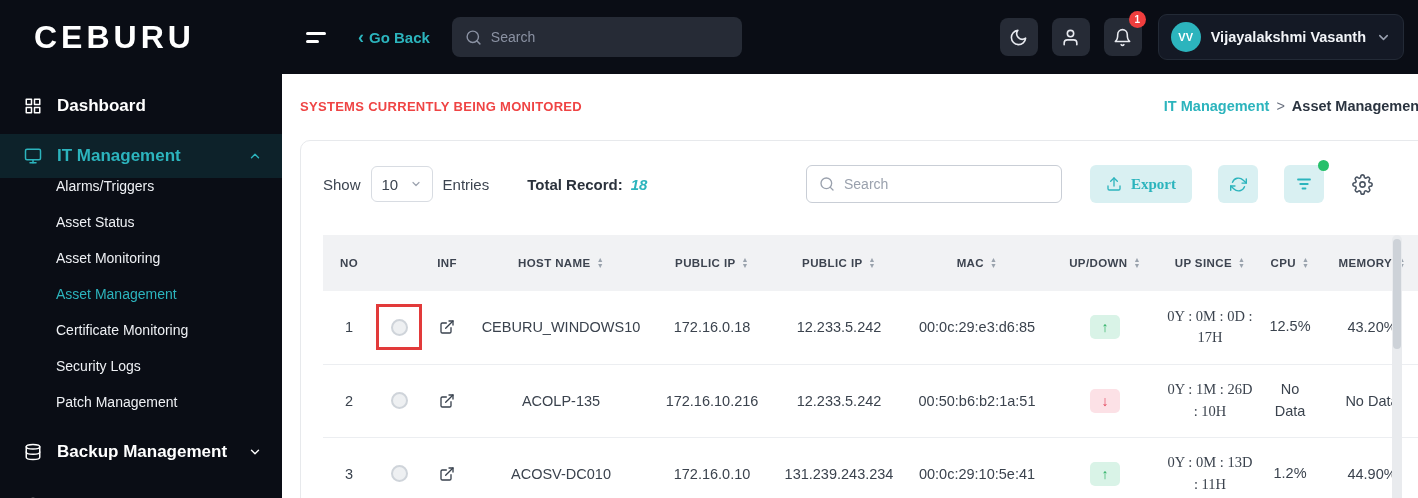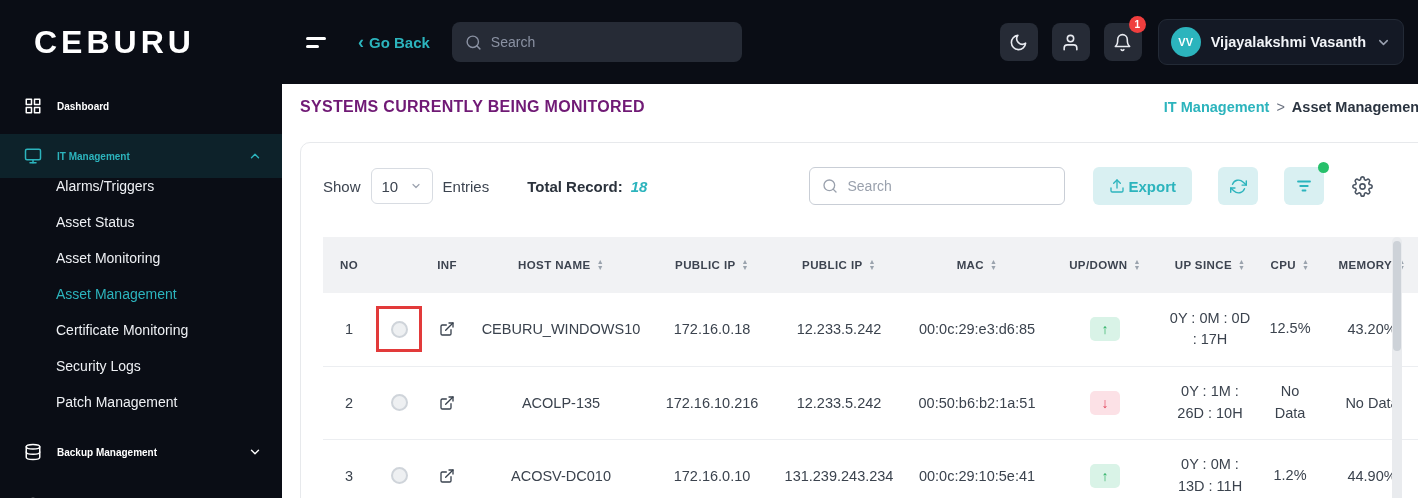--- a/index.html
+++ b/index.html
@@ -4,21 +4,21 @@
 <style>
   * { box-sizing: border-box; margin: 0; padding: 0; }
   body {
     width: 1418px; height: 498px; overflow: hidden; position: relative;
     font-family: "Liberation Sans", sans-serif; background: #fff; color: #39424e;
   }
   svg { display: block; }
 
   
   .topbar {
-    position: absolute; top: 0; left: 0; width: 100%; height: 84px;
+    position: absolute; top: 0; left: 0; width: 100%; height: 74px;
     background: #0a0d15; display: flex; align-items: center; z-index: 6;
   }
   .logo {
     width: 282px; padding-left: 34px; color: #fff; font-size: 32px;
     font-weight: 800; letter-spacing: 4px; cursor: pointer;
   }
   .hamburger { margin-left: 18px; cursor: pointer; padding: 6px; }
   .hamburger i { display: block; height: 3px; background: #fff; border-radius: 2px; }
   .hamburger i:nth-child(1) { width: 20px; }
   .hamburger i:nth-child(2) { width: 13px; margin-top: 5px; }
@@ -61,42 +61,42 @@
   .username { color: #f2f4f8; font-size: 14.5px; font-weight: 600; white-space: nowrap; }
   .chipchev { color: #9aa1b0; }
 
   
   .sidebar {
     position: absolute; top: 74px; left: 0; bottom: 0; width: 282px;
     background: #0a0d15; z-index: 5; padding-top: 10px; overflow: hidden;
   }
   .side-item {
     height: 44px; display: flex; align-items: center; padding-left: 24px; gap: 15px;
-    color: #fff; font-size: 10px; font-weight: 600; cursor: pointer;
+    color: #fff; font-size: 17px; font-weight: 600; cursor: pointer;
   }
   .side-item + .side-item { margin-top: 6px; }
   .side-item.active { background: #0d222a; color: #2cb4bd; }
   .side-item .chev-right { margin-left: auto; margin-right: 20px; }
   .sub-item {
     height: 36px; display: flex; align-items: flex-start; padding-left: 56px;
     color: #eef0f4; font-size: 14px; font-weight: 500; cursor: pointer;
   }
   .sub-item.active { color: #2cb4bd; }
   .side-item.partial { margin-top: 10px; }
 
   
   .main {
     position: absolute; top: 74px; left: 282px; right: 0; bottom: 0;
     background: #fff; overflow: hidden;
   }
   .page-head {
     display: flex; align-items: center; justify-content: space-between;
     padding: 24px 0 0 18px;
   }
-  .page-title { font-size: 16px; font-weight: 800; color: #701a75; letter-spacing: .3px; text-align: right; }
+  .page-title { font-size: 13px; font-weight: 800; color: #ef4444; letter-spacing: .3px; text-align: right; }
   .breadcrumb {
     display: flex; align-items: center; gap: 7px; font-size: 14.5px;
     white-space: nowrap; margin-right: -6px;
   }
   .bc-section { color: #2cb4bd; font-weight: 600; cursor: pointer; text-decoration: none; }
   .bc-sep { color: #6b7280; }
   .bc-current { color: #2b3440; font-weight: 600; }
 
   .card {
     margin: 26px -40px 0 18px; border: 1px solid #e7e9ec; border-radius: 10px;
@@ -122,21 +122,21 @@
     background: #fff;
   }
   .search2 input {
     flex: 1; border: none; outline: none; font-size: 14px; color: #374151;
     font-family: inherit;
   }
   .search2 input::placeholder { color: #9aa1ad; }
   .export-btn {
     margin-left: 18px; height: 38px; padding: 0 16px; background: #d9f0f2;
     color: #2cb4bd; border: none; border-radius: 6px; display: flex; align-items: center;
-    gap: 3px; font-size: 15px; font-weight: 600; cursor: pointer; font-family: Liberation Sans, sans-serif;
+    gap: 9px; font-size: 15px; font-weight: 600; cursor: pointer; font-family: Liberation Serif, serif;
   }
   .teal-iconbtn {
     width: 40px; height: 38px; background: #d9f0f2; border: none; border-radius: 6px;
     color: #2cb4bd; display: flex; align-items: center; justify-content: center;
     margin-left: 16px; position: relative; cursor: pointer;
   }
   .dot {
     position: absolute; top: -5px; right: -5px; width: 11px; height: 11px;
     border-radius: 50%; background: #27c06b;
   }
@@ -167,21 +167,21 @@
     width: 46px; height: 46px; border: 3px solid #e23a3a; margin: 0 auto;
     display: flex; align-items: center; justify-content: center;
   }
   .link-btn { background: none; border: none; color: #39424e; cursor: pointer; margin: 0 auto; display: block; }
   .badge {
     width: 30px; height: 24px; border-radius: 5px; display: inline-flex;
     align-items: center; justify-content: center; font-size: 14px; font-weight: 700;
   }
   .badge.up { background: #d9f3e7; color: #27ae60; }
   .badge.down { background: #fce1e6; color: #e2455c; }
-  .upsince { display: inline-block; max-width: 88px; line-height: 1.5; }
+  .upsince { display: inline-block; max-width: 88px; line-height: 1.5; font-family: Liberation Serif, serif; }
   .narrow { display: inline-block; max-width: 44px; line-height: 1.5; }
   .vscroll {
     position: absolute; left: 1091px; top: 8px; width: 10px; height: 460px;
     background: #e9ebee; border-radius: 5px; cursor: pointer;
   }
   .vthumb {
     position: absolute; top: 4px; left: 1px; width: 8px; height: 110px;
     background: #cdd2d8; border-radius: 4px; cursor: grab;
   }
 </style>

